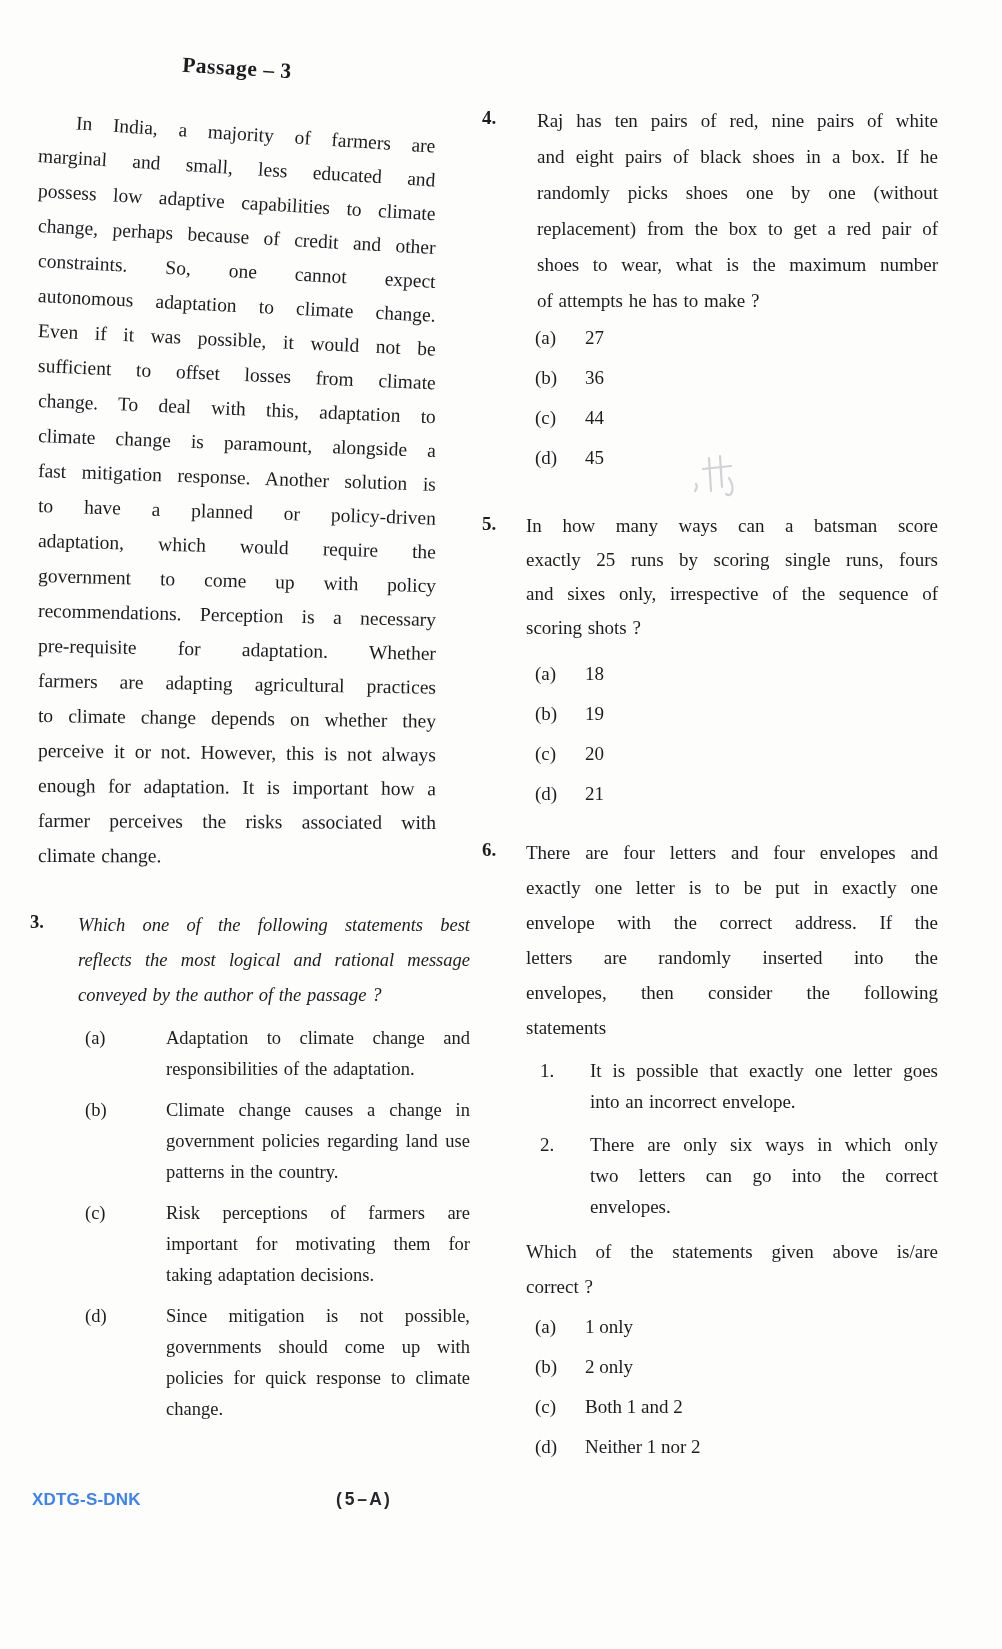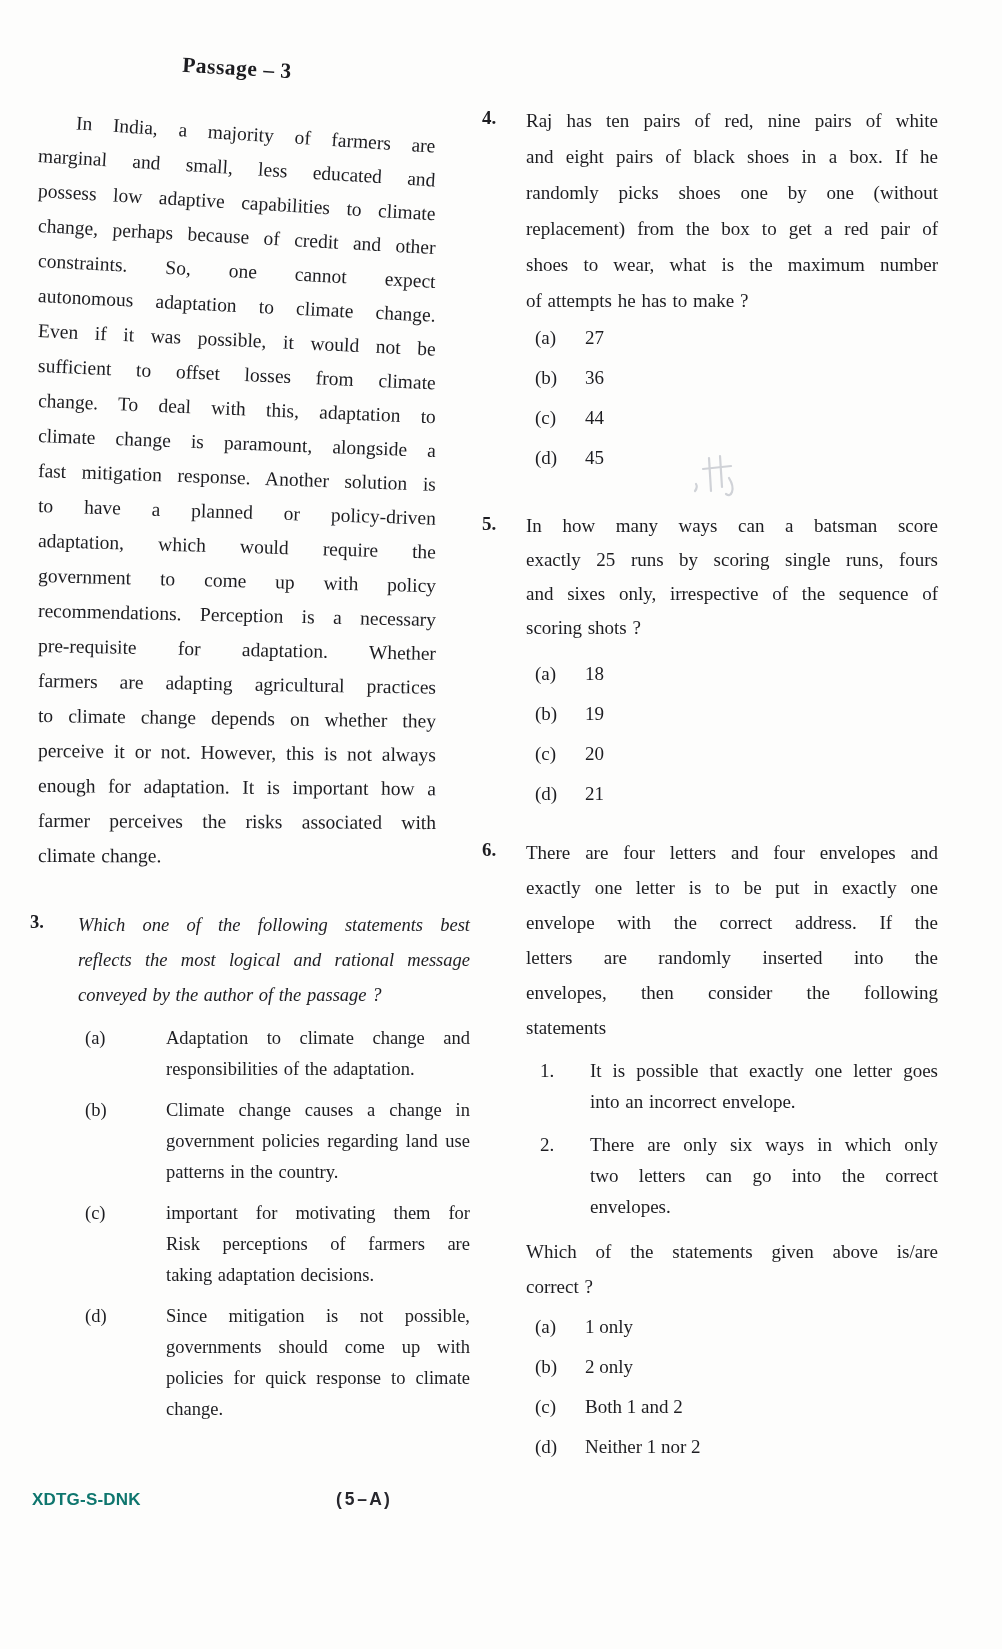--- a/index.html
+++ b/index.html
@@ -30,21 +30,21 @@
   .q3 { top:908px; font-size:18.5px; }
   .q4 { top:103px; font-size:19px; }
   .q5 { top:509px; font-size:19px; }
   .q6 { top:835px; font-size:19px; }
 
   .qrow { display:flex; align-items:flex-start; }
   .qnum { flex:none; width:48px; font-weight:700; padding-top:4px; }
   .col-right .qnum { padding-left:4px; box-sizing:border-box; }
   .qbody { flex:1; min-width:0; }
   .q3 .qbody .jline { height:35px; line-height:35px;font-style:italic; }
-  .q4 .qbody .jline { height:36px; line-height:36px; }
+  .q4 .qbody .jline { height:36px; line-height:36px;margin-left:11px; }
   .q5 .qbody .jline { height:34px; line-height:34px; }
   .q6 .qbody .jline { height:35px; line-height:35px; }
 
   
   .opts-right { margin-left:57px; }
   .q4 .opts-right { margin-top:4px; }
   .q5 .opts-right { margin-top:14px; }
   .q6 .opts-right { margin-top:8px; }
   .opts-right .opt { display:flex; height:30px; line-height:30px; margin-bottom:10px; }
   .opts-right .olab { flex:none; width:50px; }
@@ -62,21 +62,21 @@
   .slab { flex:none; width:50px; line-height:31px; }
   .stxt { flex:1; min-width:0; }
   .stmt .jline { height:31px; line-height:31px; }
 
   .qpost { margin-left:48px; margin-top:12px; }
   .qpost .jline { height:35px; line-height:35px; }
 
   .footer-left {
     position:absolute; left:32px; top:1490px;
     font-family:"Liberation Sans","DejaVu Sans",sans-serif;
-    font-size:17px; font-weight:700; letter-spacing:.2px; color:#0f766e;
+    font-size:17px; font-weight:700; letter-spacing:.2px; color:#3b82f6;
   }
   .footer-center {
     position:absolute; left:336px; top:1489px;
     font-family:"Liberation Sans","DejaVu Sans",sans-serif;
     font-size:17.5px; font-weight:600; word-spacing:-2px; color:#27272d;
   }
 
   .smudge { position:absolute; left:690px; top:446px; opacity:.45; }
 </style>
 </head>
@@ -133,22 +133,22 @@
           <span class="olab">(b)</span>
           <div class="otxt">
               <div class="jline">Climate change causes a change in</div>
               <div class="jline">government policies regarding land use</div>
               <div class="jline jlast">patterns in the country.</div>
             </div>
         </div>
         <div class="opt">
           <span class="olab">(c)</span>
           <div class="otxt">
+              <div class="jline">Risk perceptions of farmers are</div>
               <div class="jline">important for motivating them for</div>
-              <div class="jline">Risk perceptions of farmers are</div>
               <div class="jline jlast">taking adaptation decisions.</div>
             </div>
         </div>
         <div class="opt">
           <span class="olab">(d)</span>
           <div class="otxt">
               <div class="jline">Since mitigation is not possible,</div>
               <div class="jline">governments should come up with</div>
               <div class="jline">policies for quick response to climate</div>
               <div class="jline jlast">change.</div>

